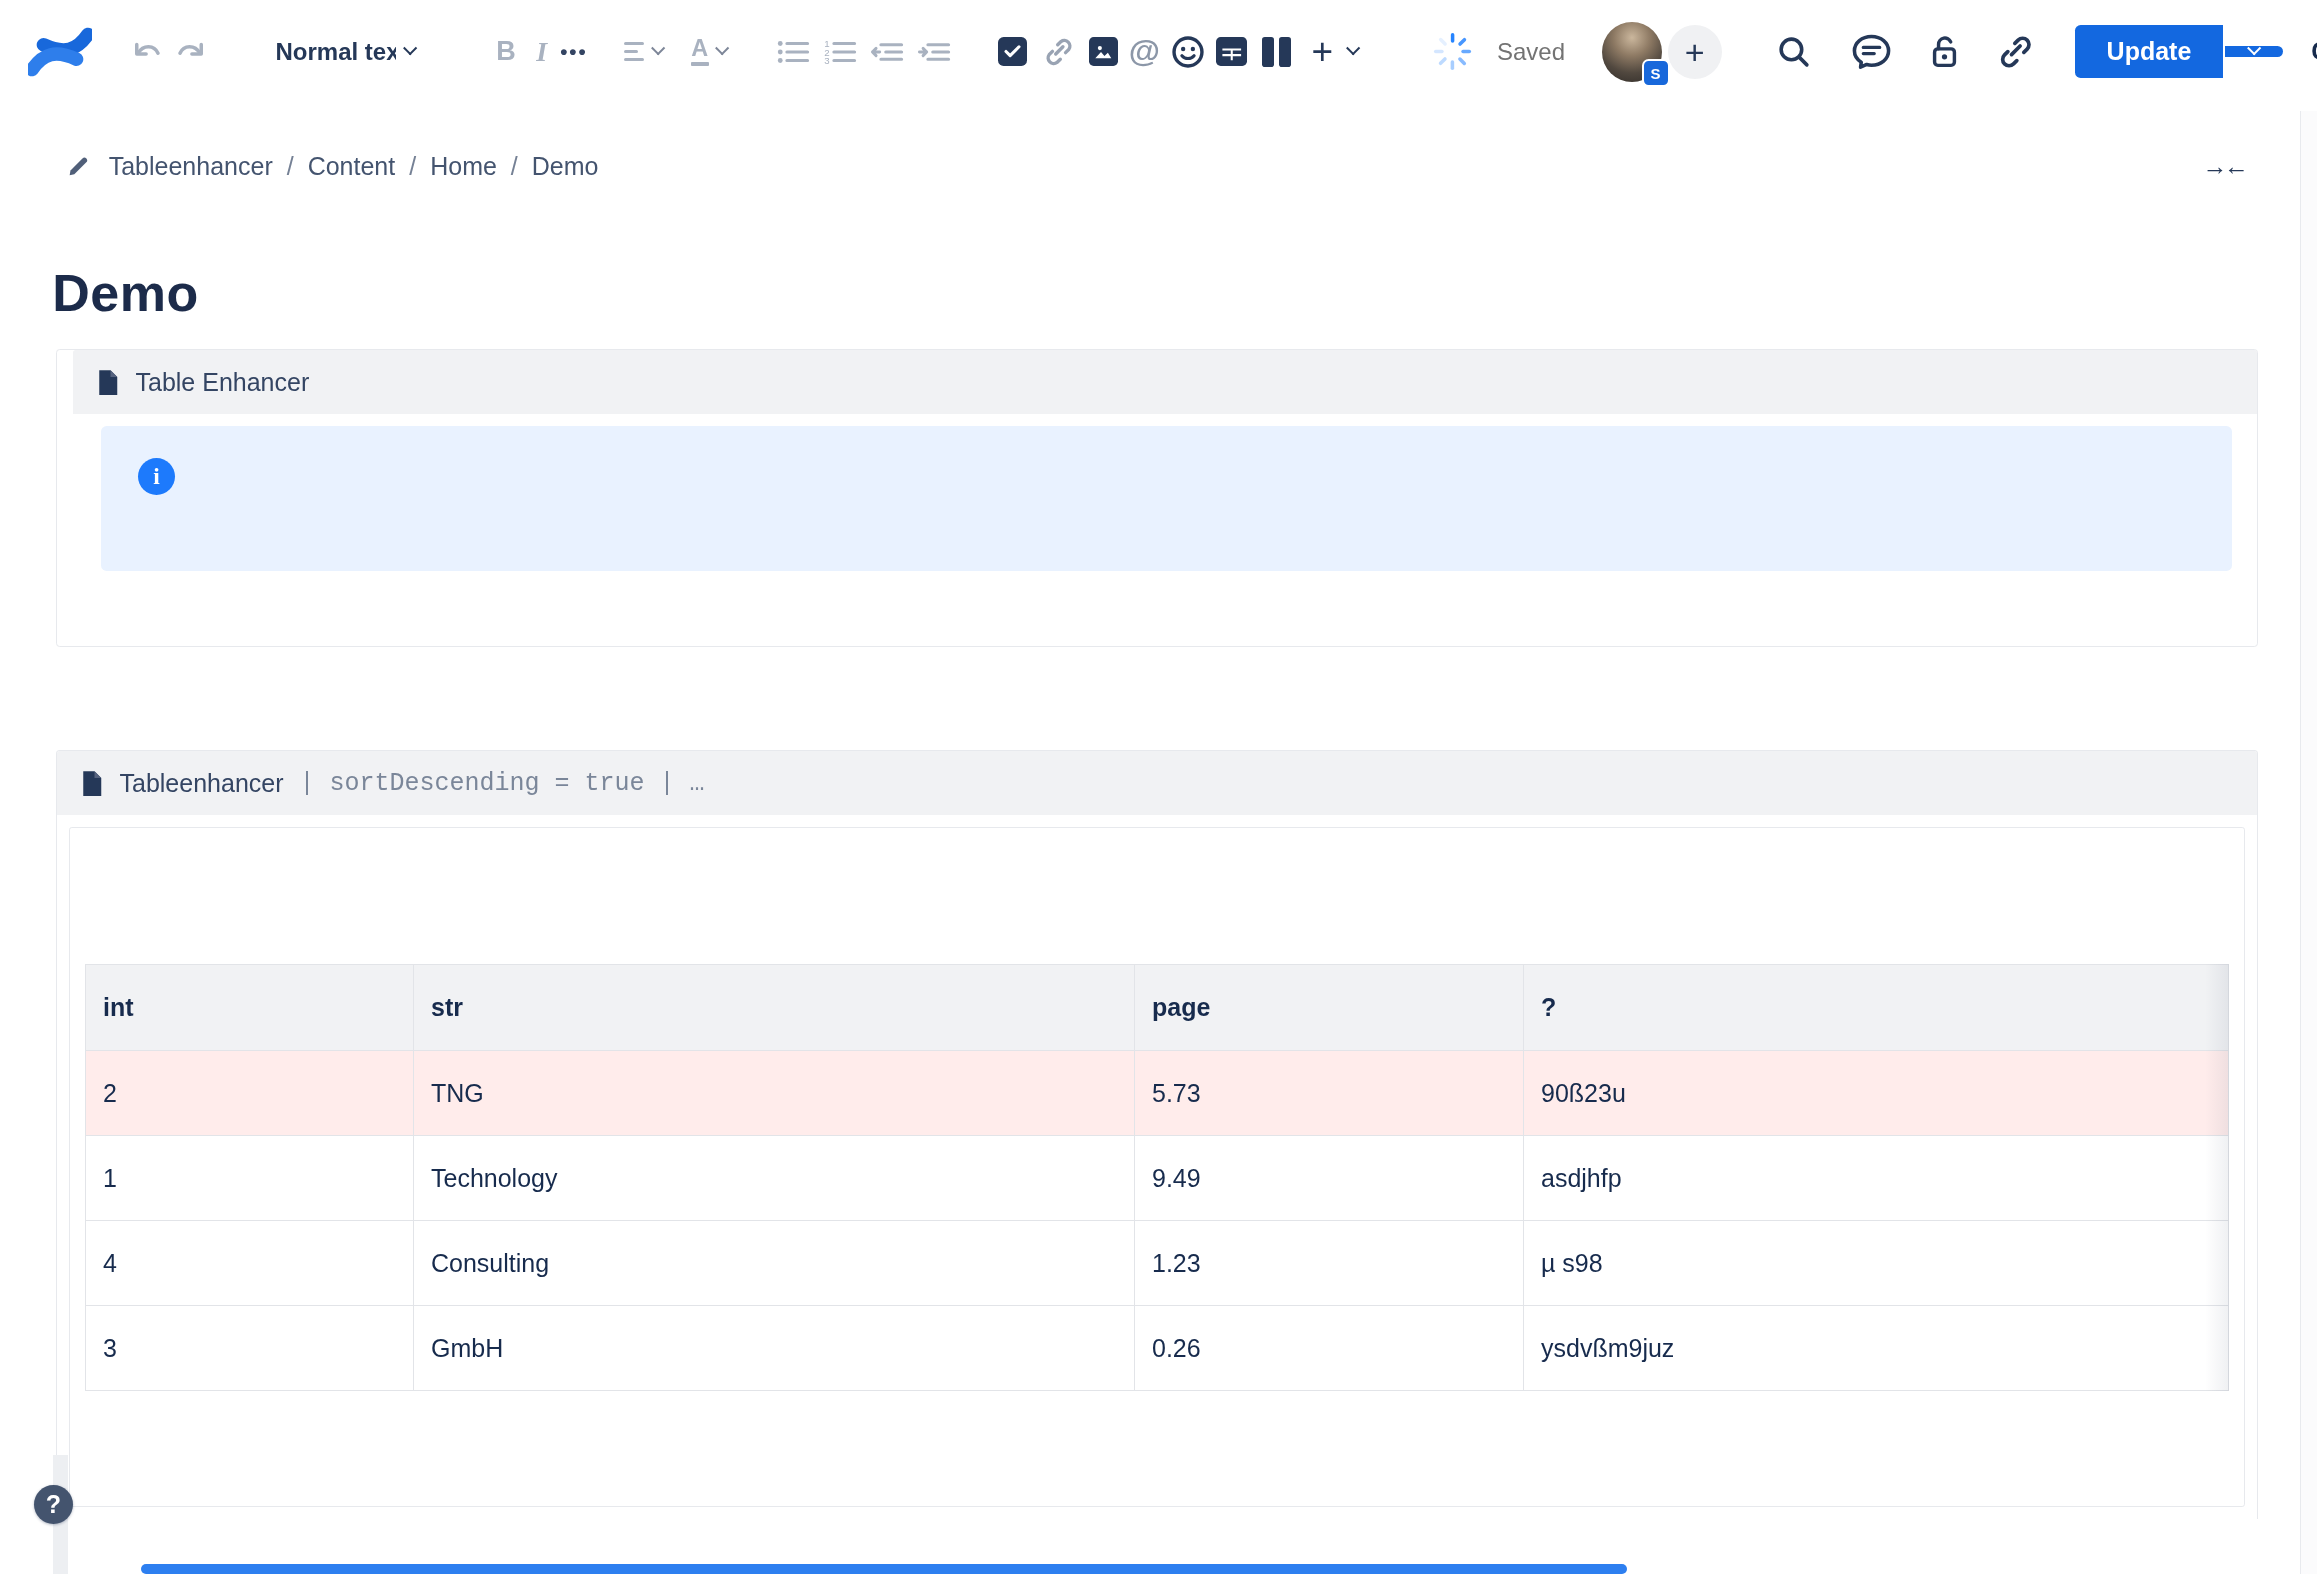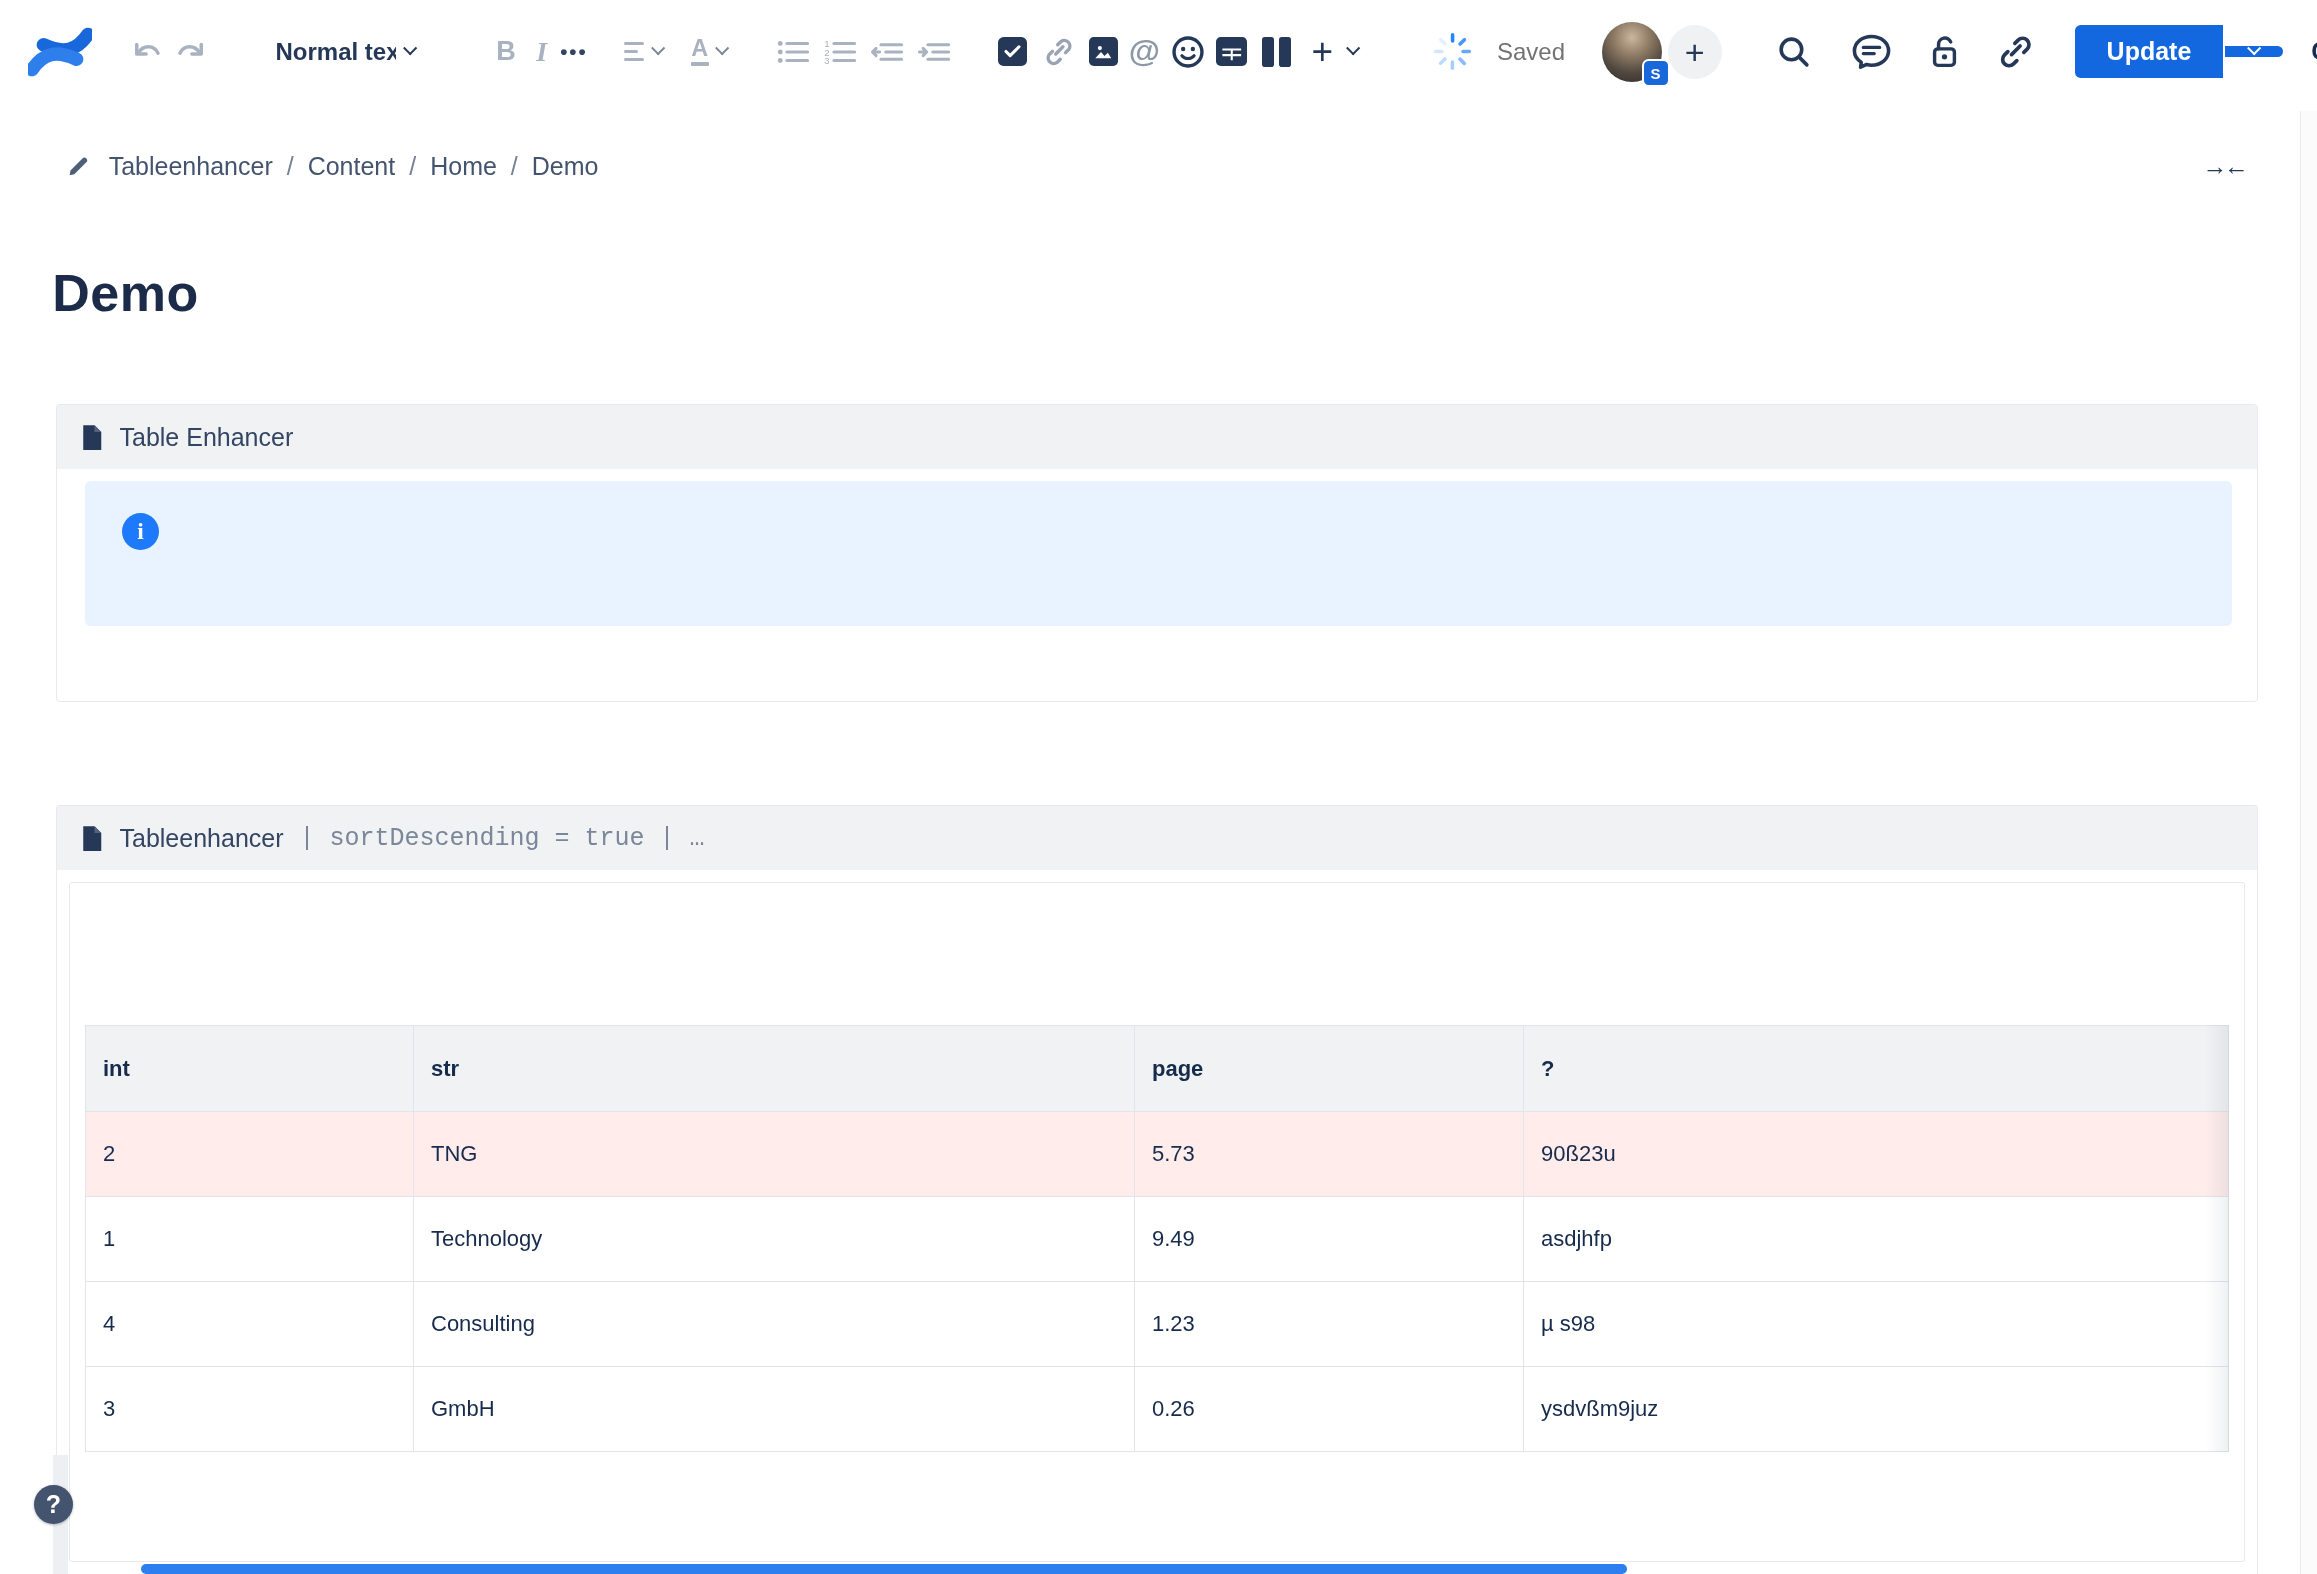--- a/index.html
+++ b/index.html
@@ -54,35 +54,35 @@
   
   main { margin: 0 60px 0 56px; width: 2202px; }
   h1.page-title { margin: 82px 0 0 -3.7px; font-size: 52px; font-weight: 700; color: #1C2B4A; letter-spacing: 0.5px; }
 
   .macro-panel { border: 0.9px solid #E7E9ED; border-radius: 3.7px; background: #fff; }
   .macro-header { height: 64px; background: #F1F2F4; display: flex; align-items: center; gap: 16px;
     padding: 0 24px; font-size: 25px; color: #344563; cursor: pointer; border-radius: 2.8px 2.8px 0 0; }
   .macro-params { color: #7A8699; font-family: Liberation Mono, monospace; }
   .doc-ic { flex: 0 0 auto; }
 
-  .panel1 { margin-top: 81px; }
+  .panel1 { margin-top: 26px; padding-left: 16px; }
   .panel1 .macro-body { padding: 12px 25px 75px 28px; }
   .info-banner { background: #E9F2FF; border-radius: 5.6px; min-height: 145px;
     display: flex; align-items: flex-start; padding: 35px 37px 28px 37px; gap: 23.4px; }
   .info-ic { width: 37px; height: 37px; border-radius: 50%; background: #1D7AFC; color: #fff;
     font-size: 23.4px; font-weight: 700; display: flex; align-items: center; justify-content: center;
     font-family: "Liberation Serif", serif; flex: 0 0 auto; margin-top: -2.8px; }
   .info-title { font-size: 25px; font-weight: 700; color: #172B4D; }
   .info-body { font-size: 25px; color: #172B4D; margin-top: 24px; }
 
   .panel2 { margin-top: 103px; border-bottom: none; border-radius: 3.7px 3.7px 0 0; }
   .panel2 .macro-body { padding: 12px; }
   .inner-card { border: 0.9px solid #E7E9ED; border-radius: 2.8px; min-height: 680px; padding: 136px 15px 0 15px; }
 
-  table.data-table { width: 100%; border-collapse: collapse; font-size: 22px; color: #172B4D; table-layout: fixed; margin-top: 6px; }
+  table.data-table { width: 100%; border-collapse: collapse; font-size: 25px; color: #172B4D; table-layout: fixed; }
   table.data-table th, table.data-table td { border: 0.9px solid #E2E4E8; padding: 0 0 0 17px; text-align: left; }
   table.data-table th { height: 86px; background: #F1F2F4; font-weight: 700; }
   table.data-table td { height: 85px; background: #fff; }
   table.data-table tr.hl td { background: #FFECEB; }
   .table-wrap { position: relative; }
   .table-wrap::after { content: ""; position: absolute; top: 0; right: 0; width: 24px; height: 100%;
     background: linear-gradient(to right, rgba(23,43,77,0) 0%, rgba(23,43,77,0.07) 100%); pointer-events: none; }
 
   
   .left-strip { position: absolute; left: 53px; top: 1455px; width: 15px; height: 119px; background: #EDEFF2; }

